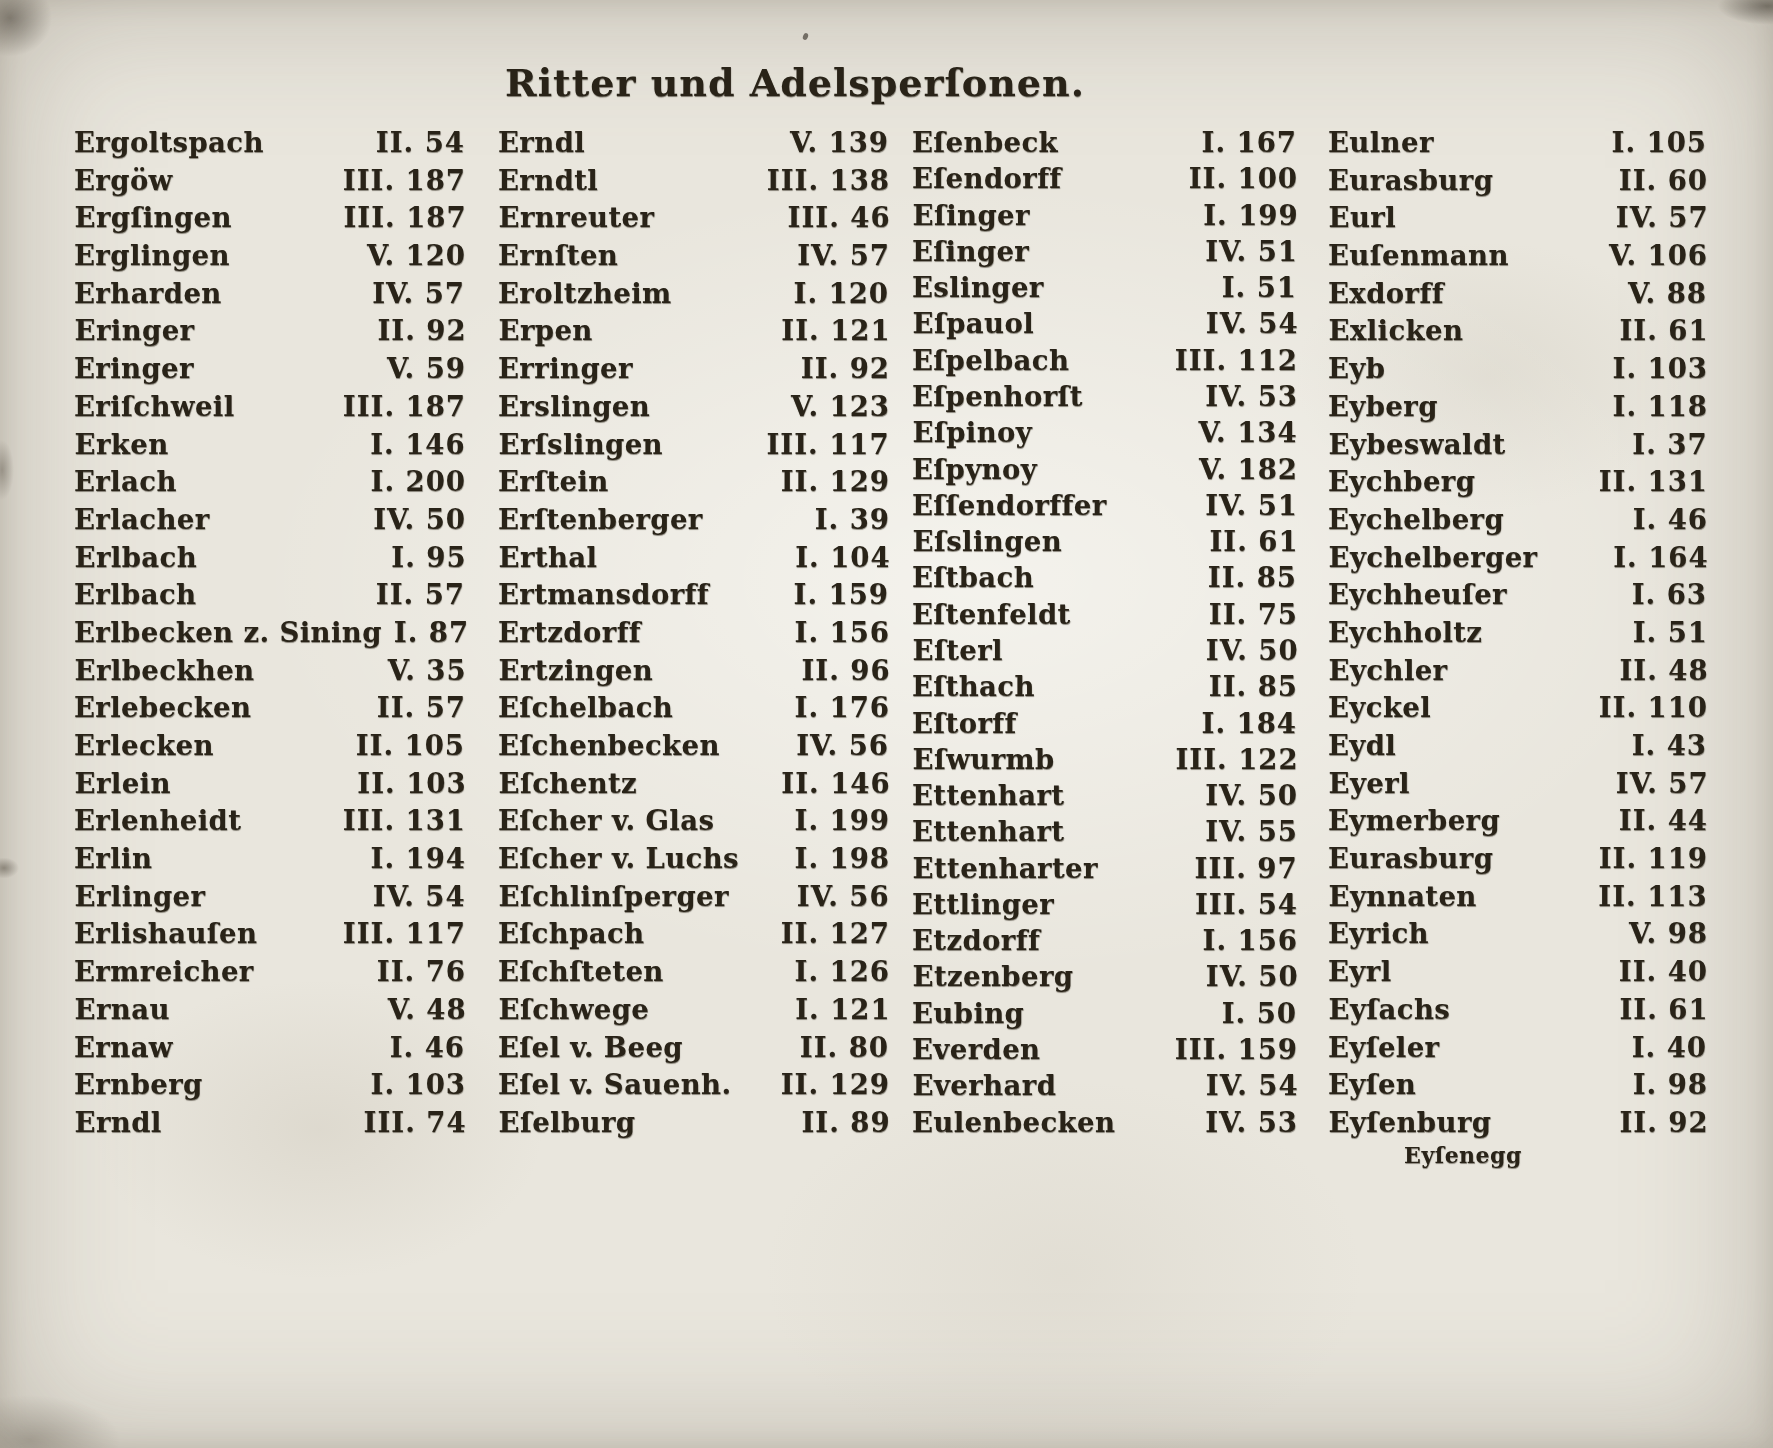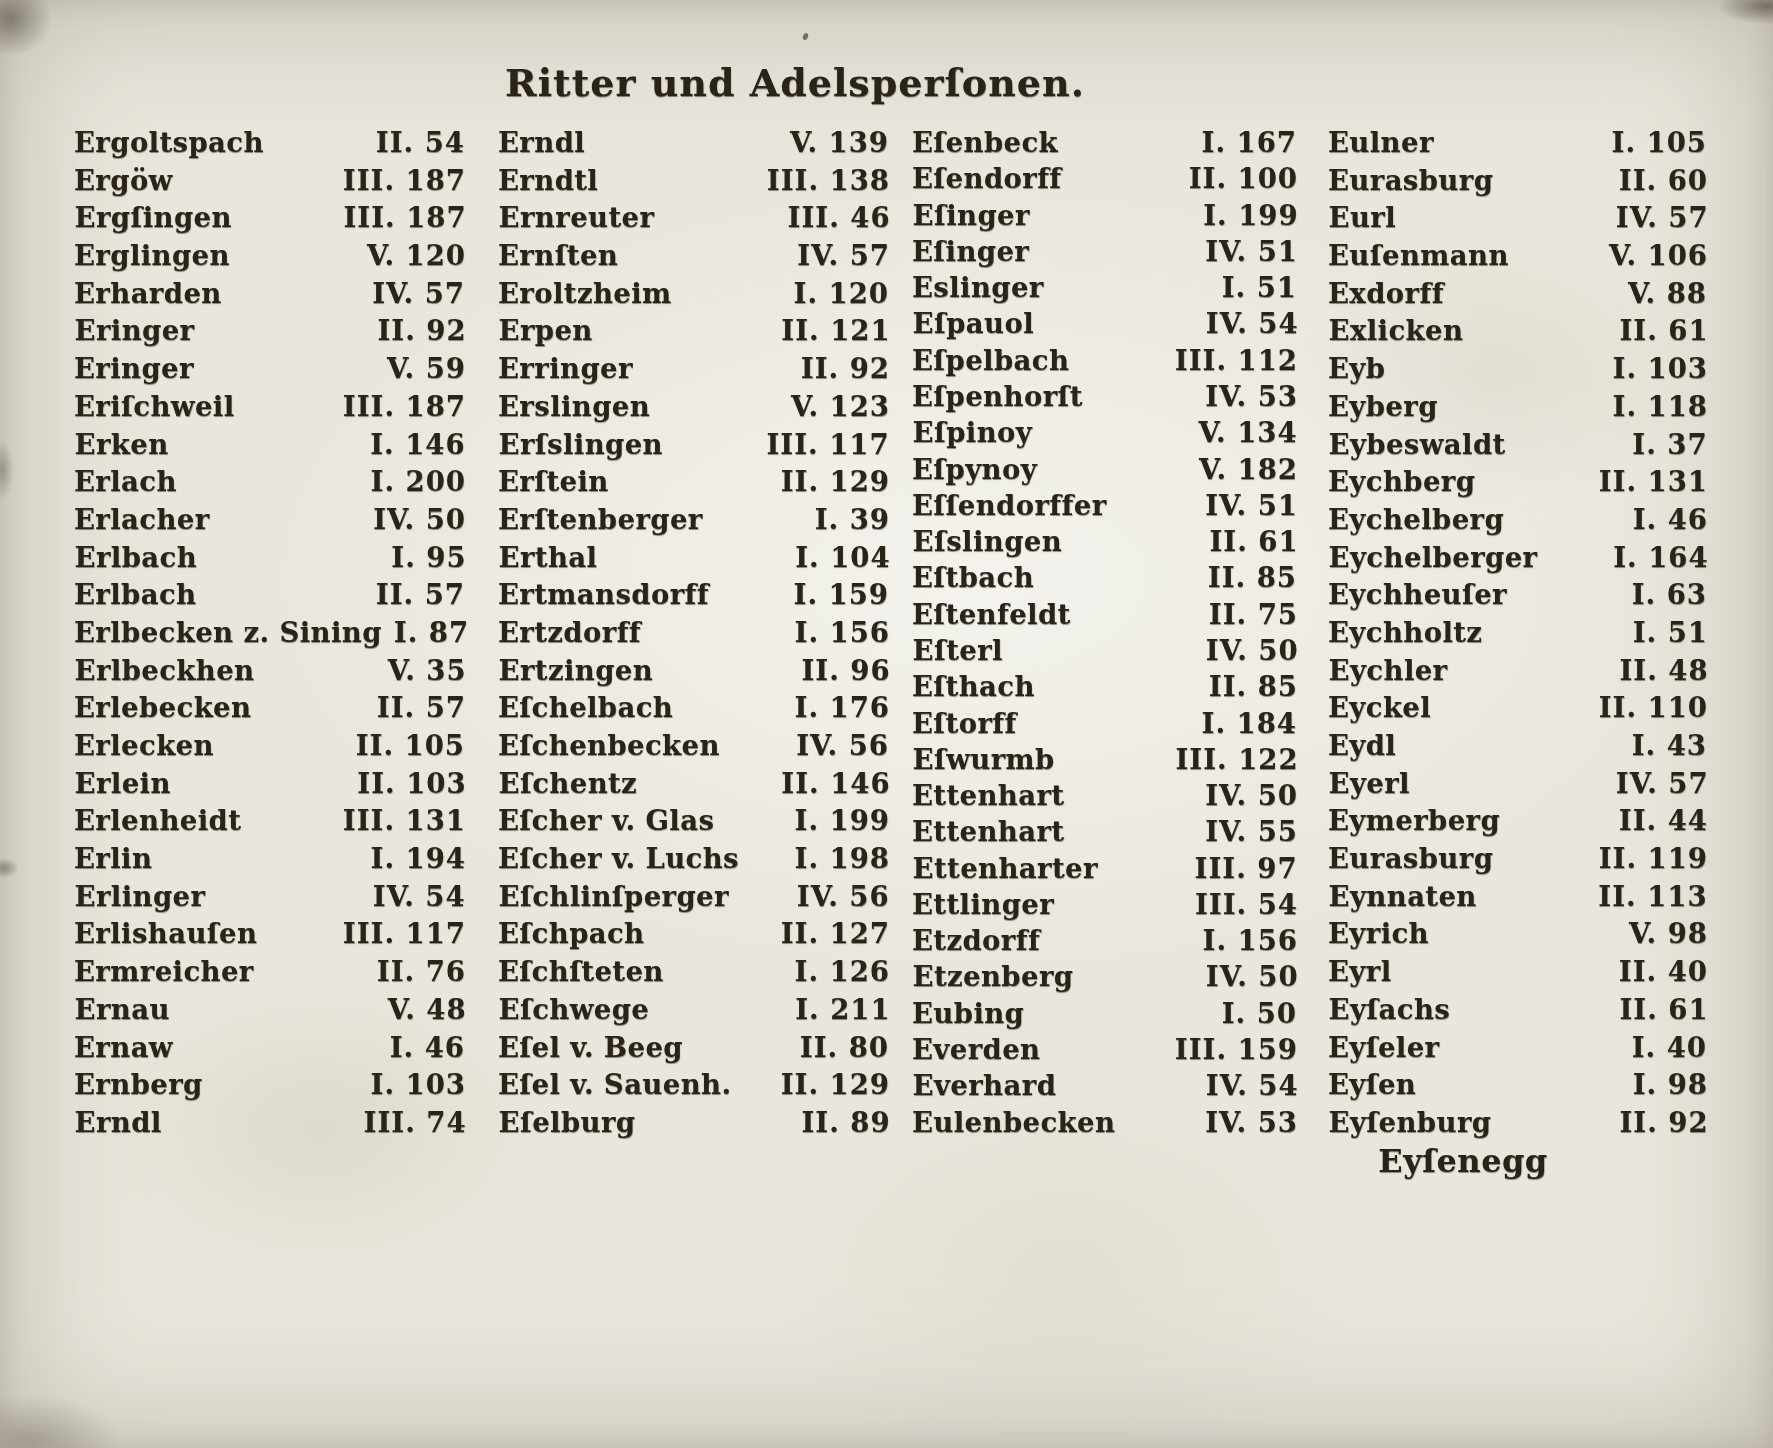--- a/index.html
+++ b/index.html
@@ -42,21 +42,21 @@
     white-space:nowrap;
     text-shadow:.3px .5px .8px rgba(40,33,22,.5);
   }
   .row:nth-child(3n){transform:translateX(.6px);}
   .row:nth-child(4n+1) .ref{transform:translateX(-1px);}
   .name{padding-right:12px;}
   .ref{letter-spacing:1px;}
   .catchword{
     position:absolute;top:1142px;left:1338px;width:250px;
     text-align:center;
-    font-size:32px;font-weight:bold;letter-spacing:.5px;
+    font-size:22px;font-weight:bold;letter-spacing:.5px;
     text-shadow:.3px .5px .8px rgba(40,33,22,.5);
   }
   .mark-dot{
     position:absolute;top:33px;left:803px;width:5px;height:7px;
     background:rgba(60,54,45,.65);border-radius:50%;transform:rotate(20deg);
   }
 </style>
 </head>
 <body>
 
@@ -261,21 +261,21 @@
       <div class="row">
         <span class="name">Eſchpach</span>
         <span class="ref">II. 127</span>
       </div>
       <div class="row">
         <span class="name">Eſchſteten</span>
         <span class="ref">I. 126</span>
       </div>
       <div class="row">
         <span class="name">Eſchwege</span>
-        <span class="ref">I. 211</span>
+        <span class="ref">I. 121</span>
       </div>
       <div class="row">
         <span class="name">Eſel v. Beeg</span>
         <span class="ref">II. 80</span>
       </div>
       <div class="row">
         <span class="name">Eſel v. Sauenh.</span>
         <span class="ref">II. 129</span>
       </div>
       <div class="row">

